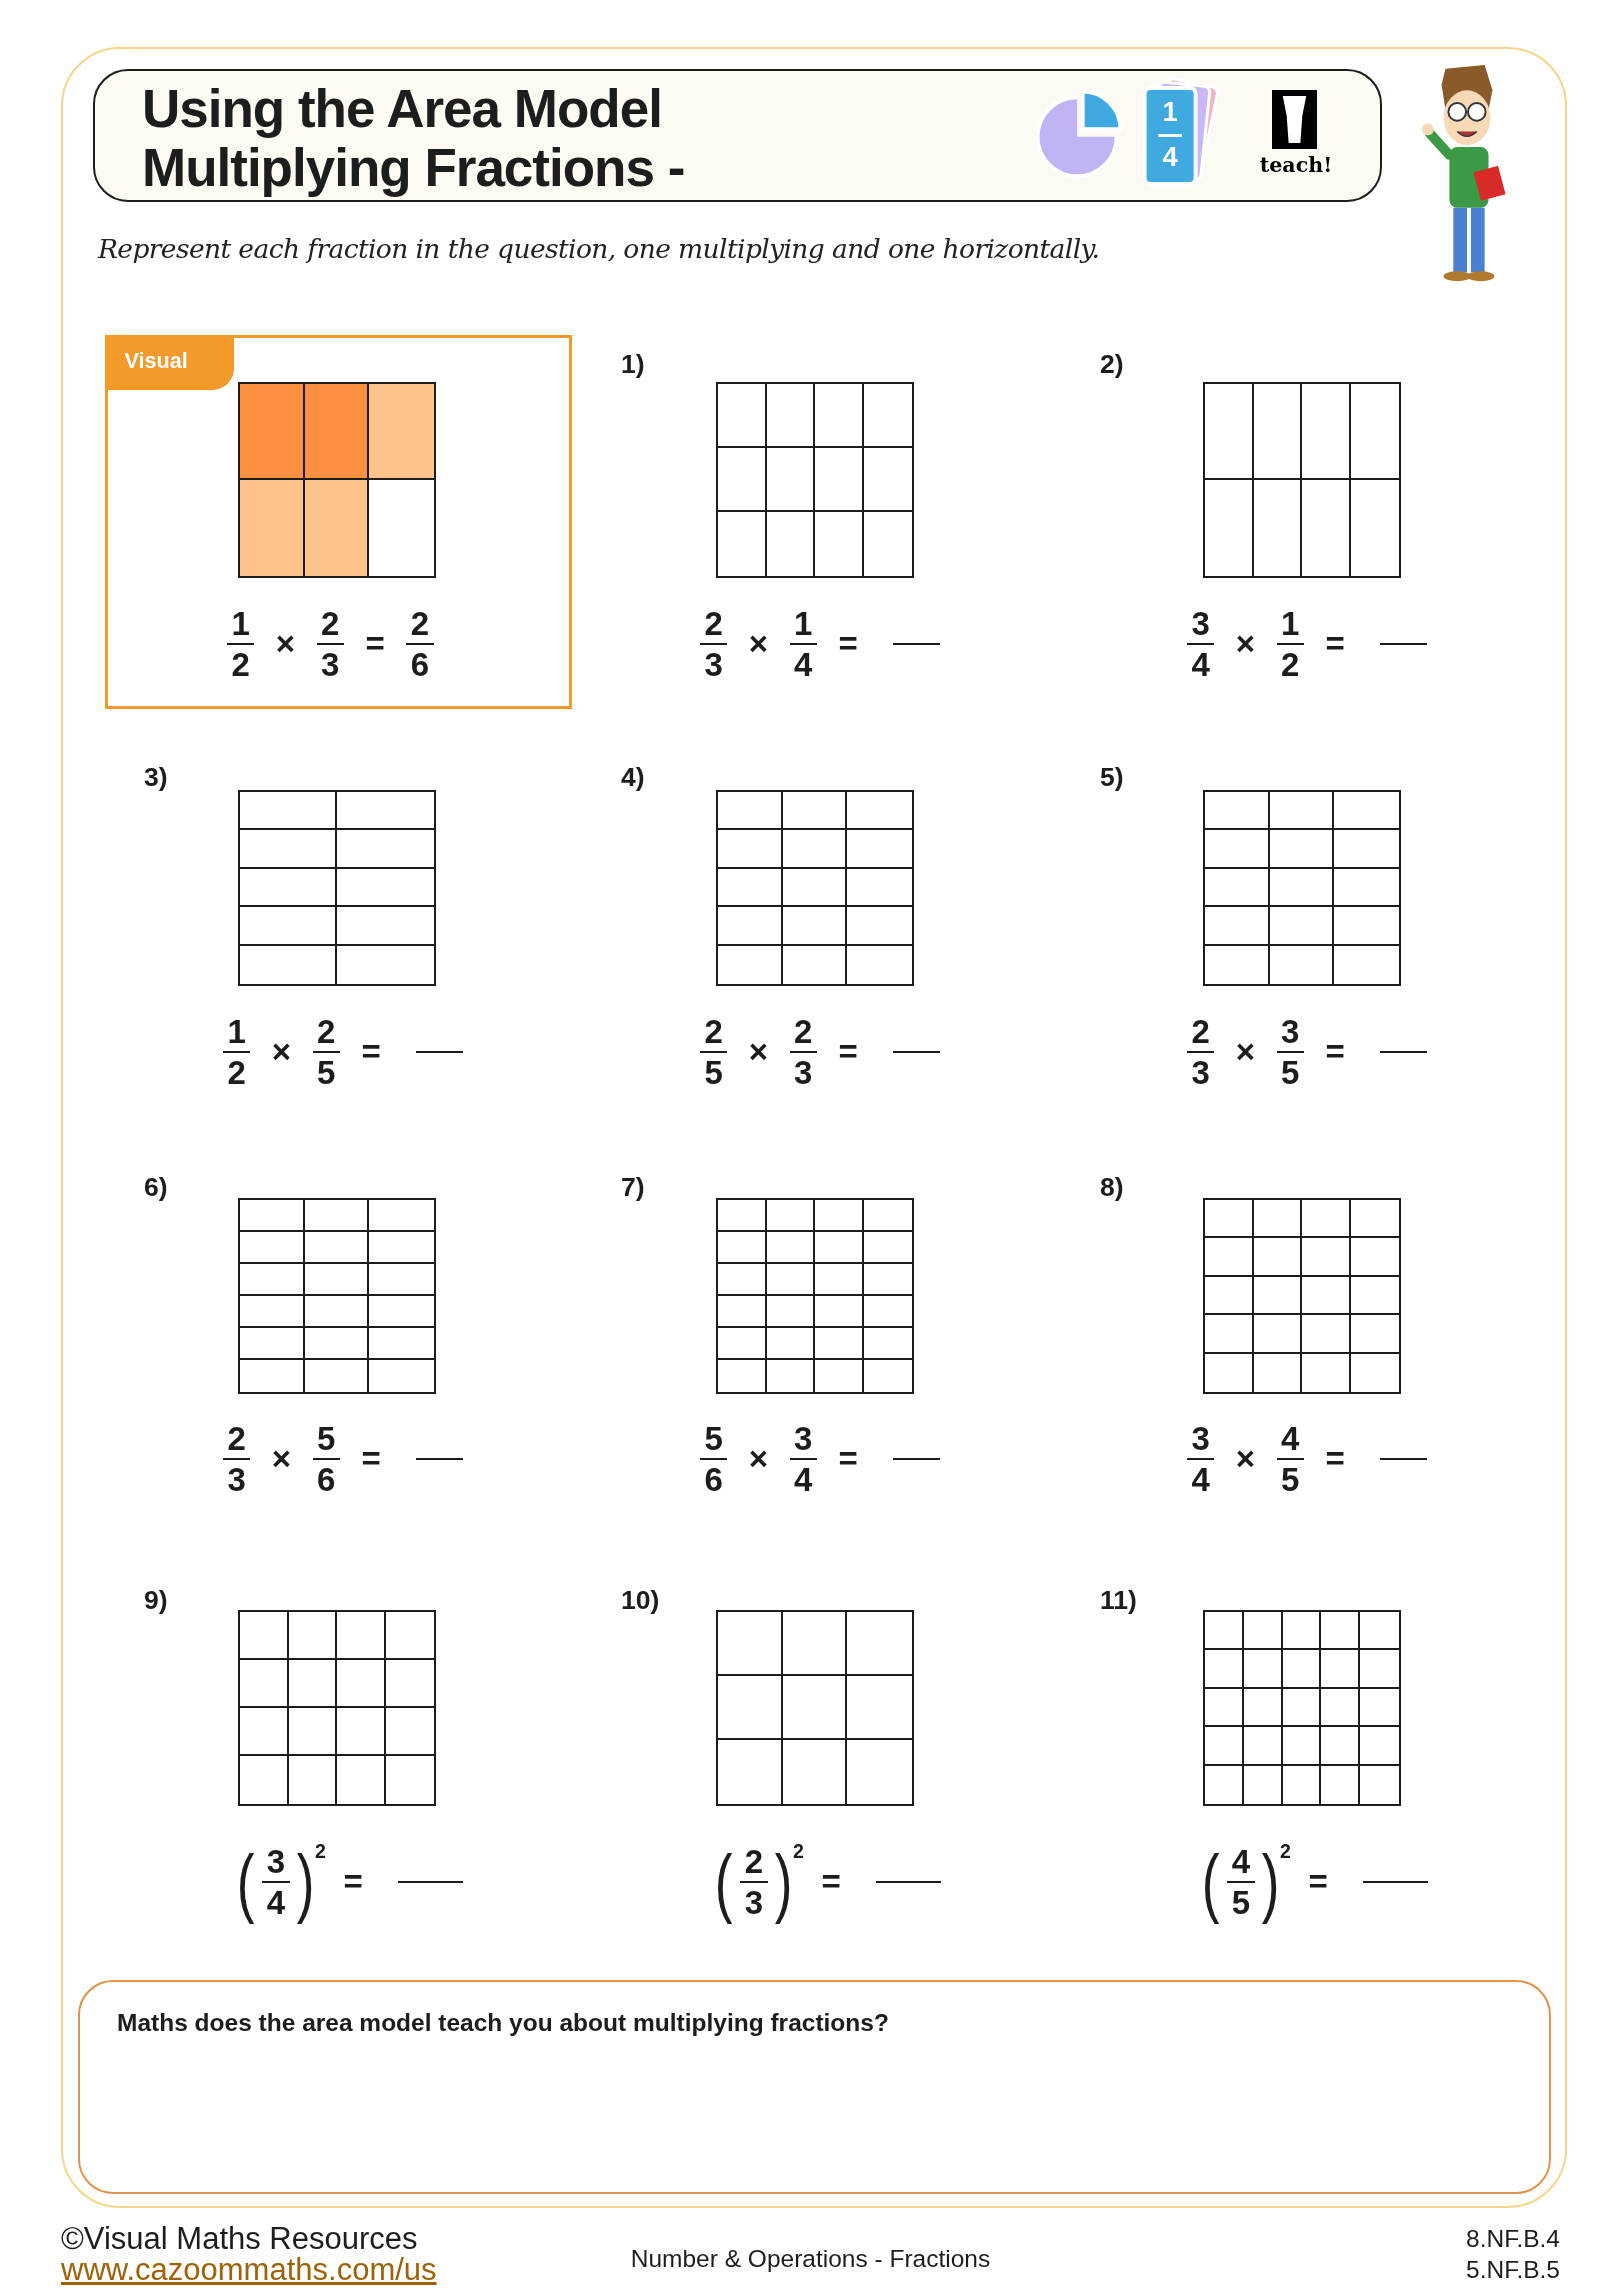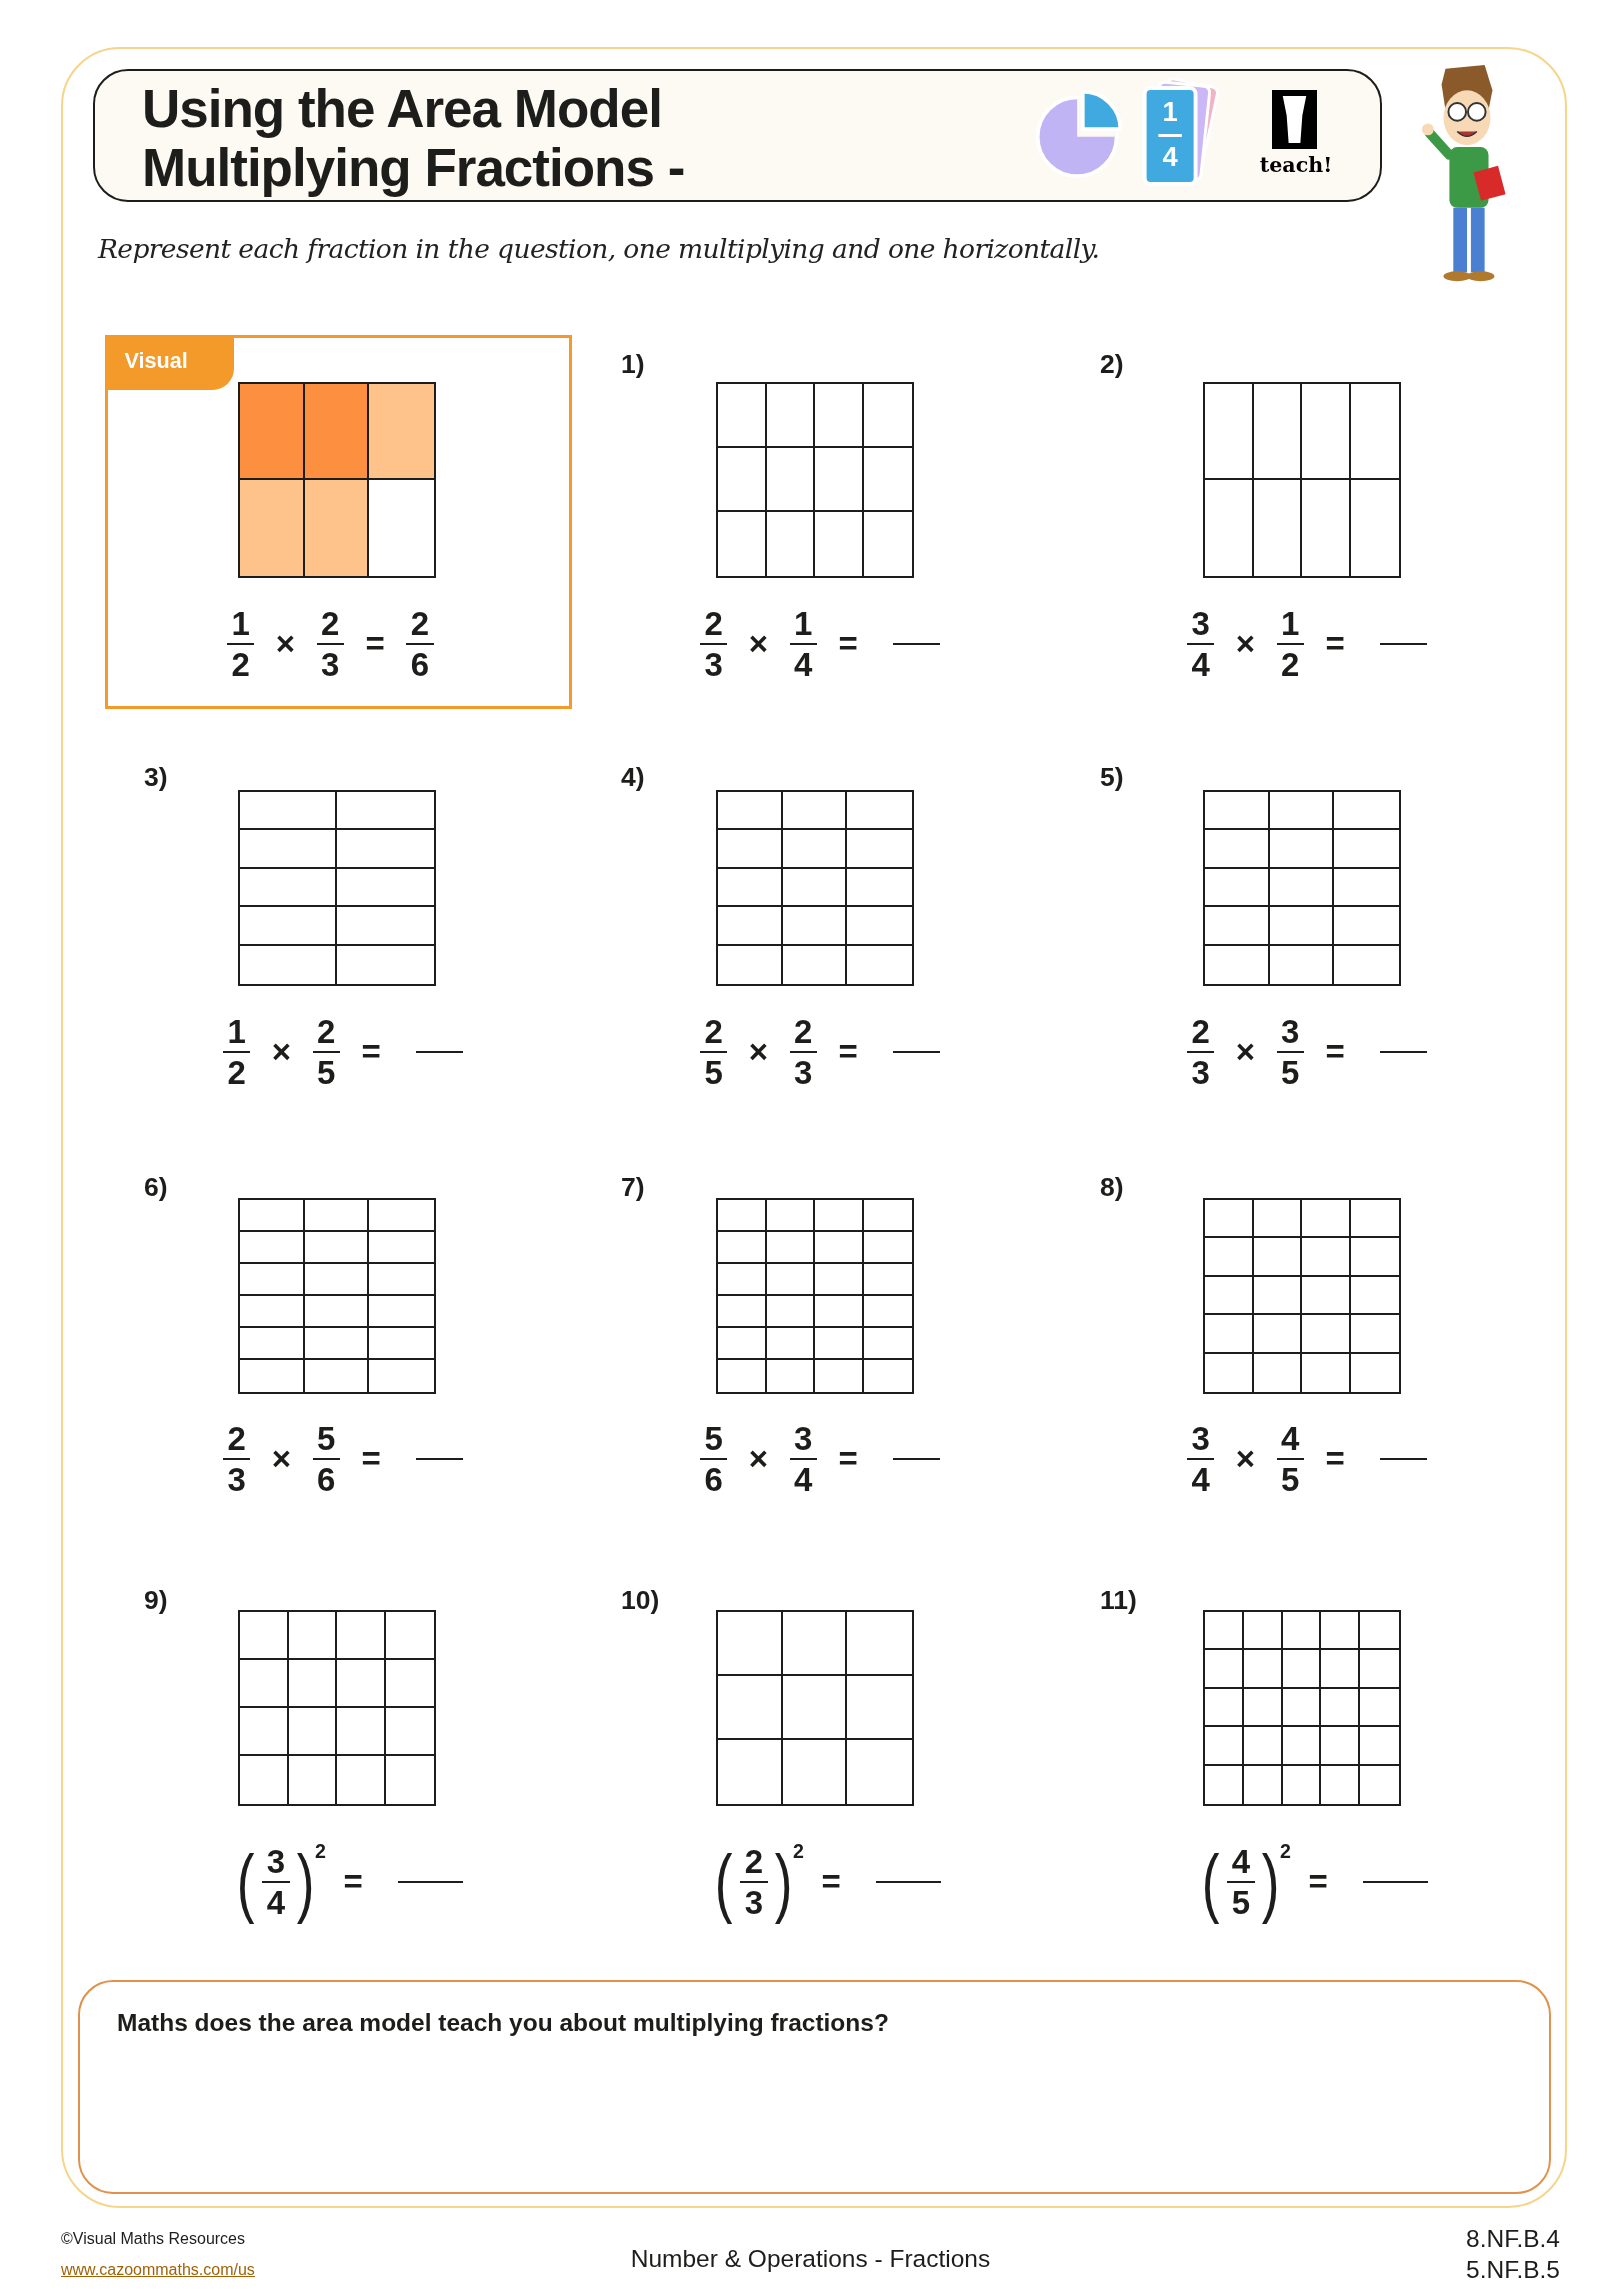--- a/index.html
+++ b/index.html
@@ -44,21 +44,21 @@
   .frac .bar { width: 27.4px; height: 2.9px; background: #1d1d1b; margin: 2px 0; }
   .op { font-size: 33px; margin: 0 17.6px; }
   .blank { display: inline-block; width: 47px; height: 2.9px; background: #1d1d1b; margin-left: 17.6px; }
   .paren { font-size: 76px; font-weight: normal; line-height: 78px; transform: scaleX(0.7); display: inline-block; }
   .sup { font-size: 19.6px; align-self: flex-start; margin-top: 2px; margin-left: -3.9px; }
 
   .reflect-box { position: absolute; left: 78px; top: 1980px; width: 1473px; height: 214px;
                  border: 2.9px solid #e0924a; border-radius: 35px; box-sizing: border-box; background: #fff; }
   .reflect-text { position: absolute; left: 37px; top: 27.4px; font-weight: bold; font-size: 24.5px; color: #1d1d1b; }
 
-  .footer-left { position: absolute; left: 61px; top: 2223px; font-size: 16px; line-height: 31px; color: #1d1d1b; }
+  .footer-left { position: absolute; left: 61px; top: 2223px; font-size: 31px; line-height: 31px; color: #1d1d1b; }
   .footer-link { color: #a16207; text-decoration: underline; }
   .footer-center { position: absolute; left: 0; width: 1621px; text-align: center; top: 2245px; font-size: 24.5px; color: #1d1d1b; }
   .footer-right { position: absolute; right: 61px; top: 2223px; font-size: 24.5px; line-height: 31px; text-align: right; color: #1d1d1b; }
 </style>
 </head>
 <body>
 
 <div class="page-border"></div>
 
 <div class="title-box">

